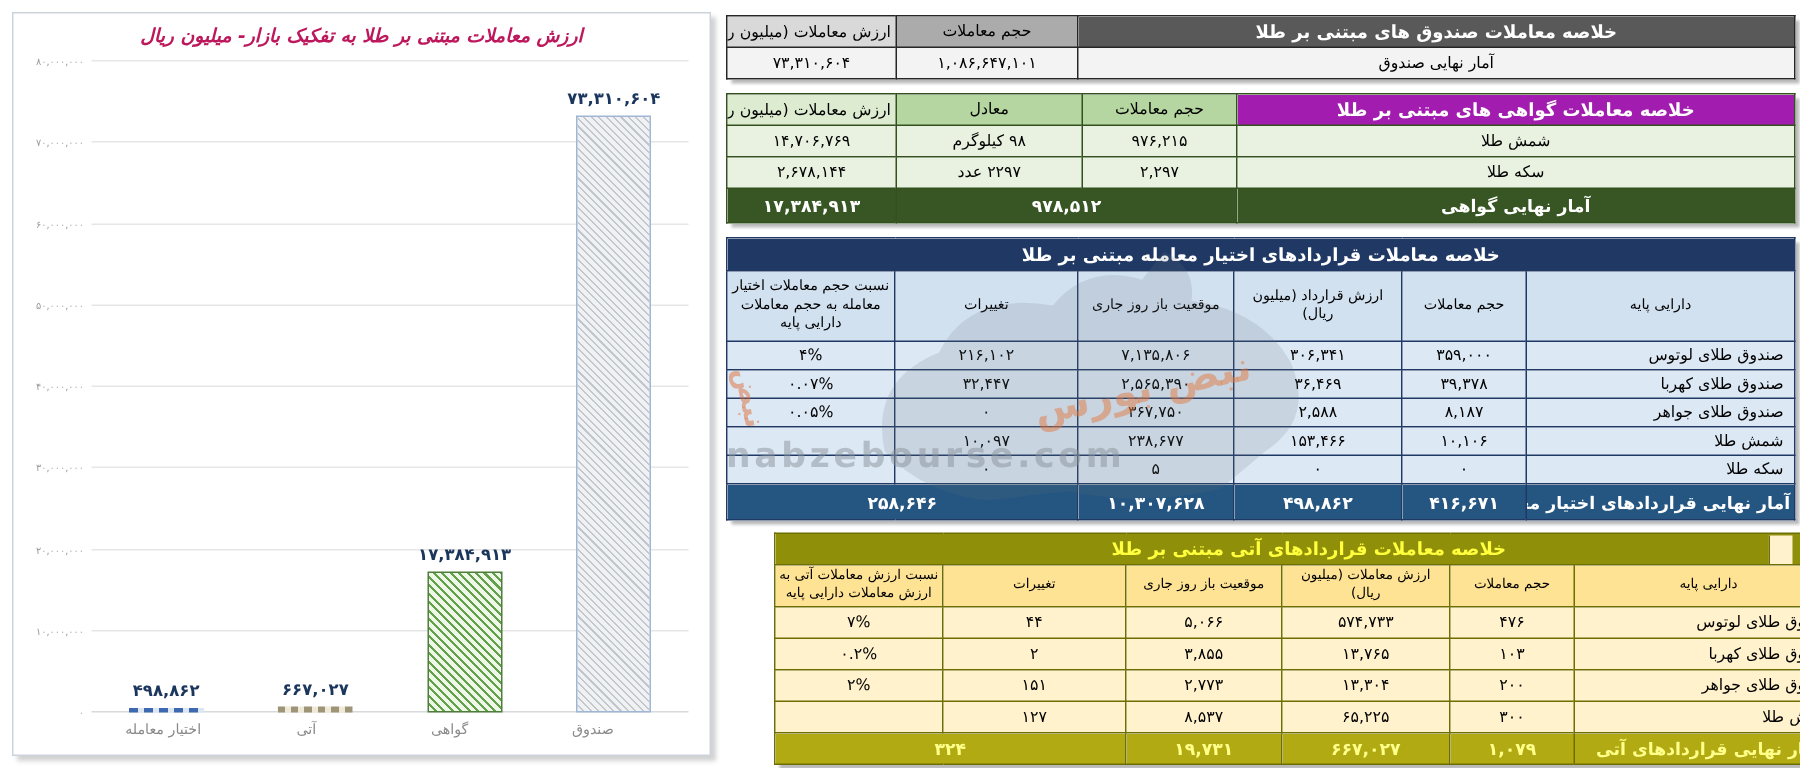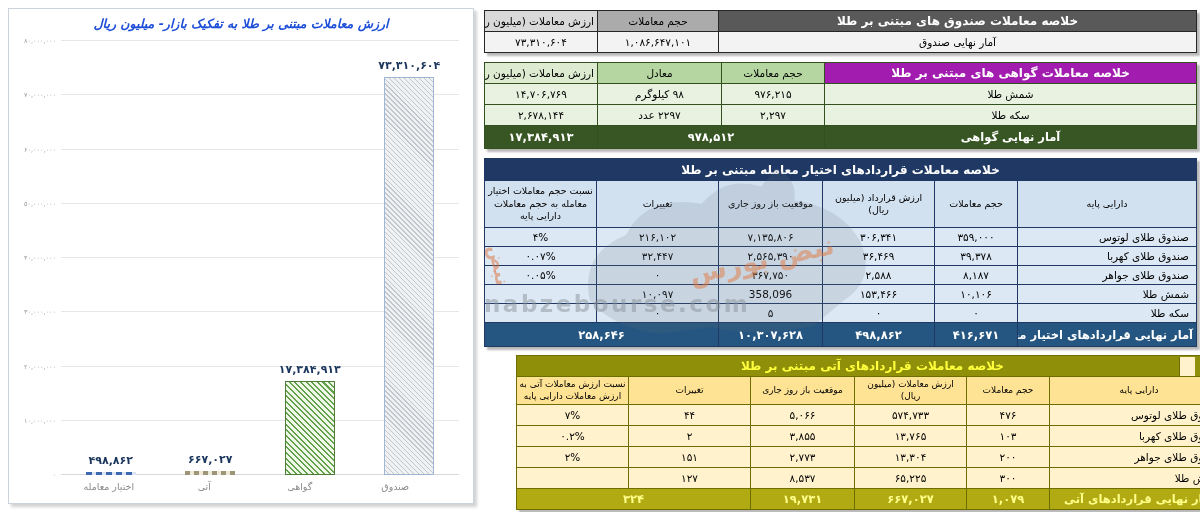--- a/index.html
+++ b/index.html
@@ -8,21 +8,21 @@
     background:#ffffff;font-family:"DejaVu Sans",sans-serif;
   }
   
   .chart-card{
     position:absolute;left:8px;top:8px;width:464px;height:494px;
     background:#ffffff;border:1px solid #ccd3da;
     box-shadow:3px 3px 3px rgba(0,0,0,.18);
   }
   .chart-title{
     position:absolute;top:7px;left:0;right:0;text-align:center;
-    font-size:12.5px;font-weight:bold;font-style:italic;color:#1d4ed8;direction:rtl;
+    font-size:12.5px;font-weight:bold;font-style:italic;color:#be185d;direction:rtl;
   }
   .plot{position:absolute;left:52px;right:14px;top:32px;bottom:28px;}
   .gridline{position:absolute;left:0;right:0;height:1px;background:#e5e6e8;}
   .gridline.zero{background:#d7d9db;}
   .tick-label{
     position:absolute;right:calc(100% + 5px);transform:translateY(50%);
     font-size:6.5px;color:#9a9a9a;direction:ltr;white-space:nowrap;
   }
   .bars{position:absolute;left:0;right:0;top:0;bottom:0;display:flex;}
   .slot{flex:1;position:relative;}
@@ -259,21 +259,21 @@
       <td class="num">۸,۱۸۷</td>
       <td class="num">۲,۵۸۸</td>
       <td class="num">۳۶۷,۷۵۰</td>
       <td class="num">۰</td>
       <td class="num">۰.۰۵%</td>
     </tr>
     <tr>
       <td class="asset">شمش طلا</td>
       <td class="num">۱۰,۱۰۶</td>
       <td class="num">۱۵۳,۴۶۶</td>
-      <td class="num">358,096</td>
+      <td class="num">۲۳۸,۶۷۷</td>
       <td class="num">۱۰,۰۹۷</td>
       <td class="num"></td>
     </tr>
     <tr>
       <td class="asset">سکه طلا</td>
       <td class="num">۰</td>
       <td class="num">۰</td>
       <td class="num">۵</td>
       <td class="num">۰</td>
       <td class="num"></td>

